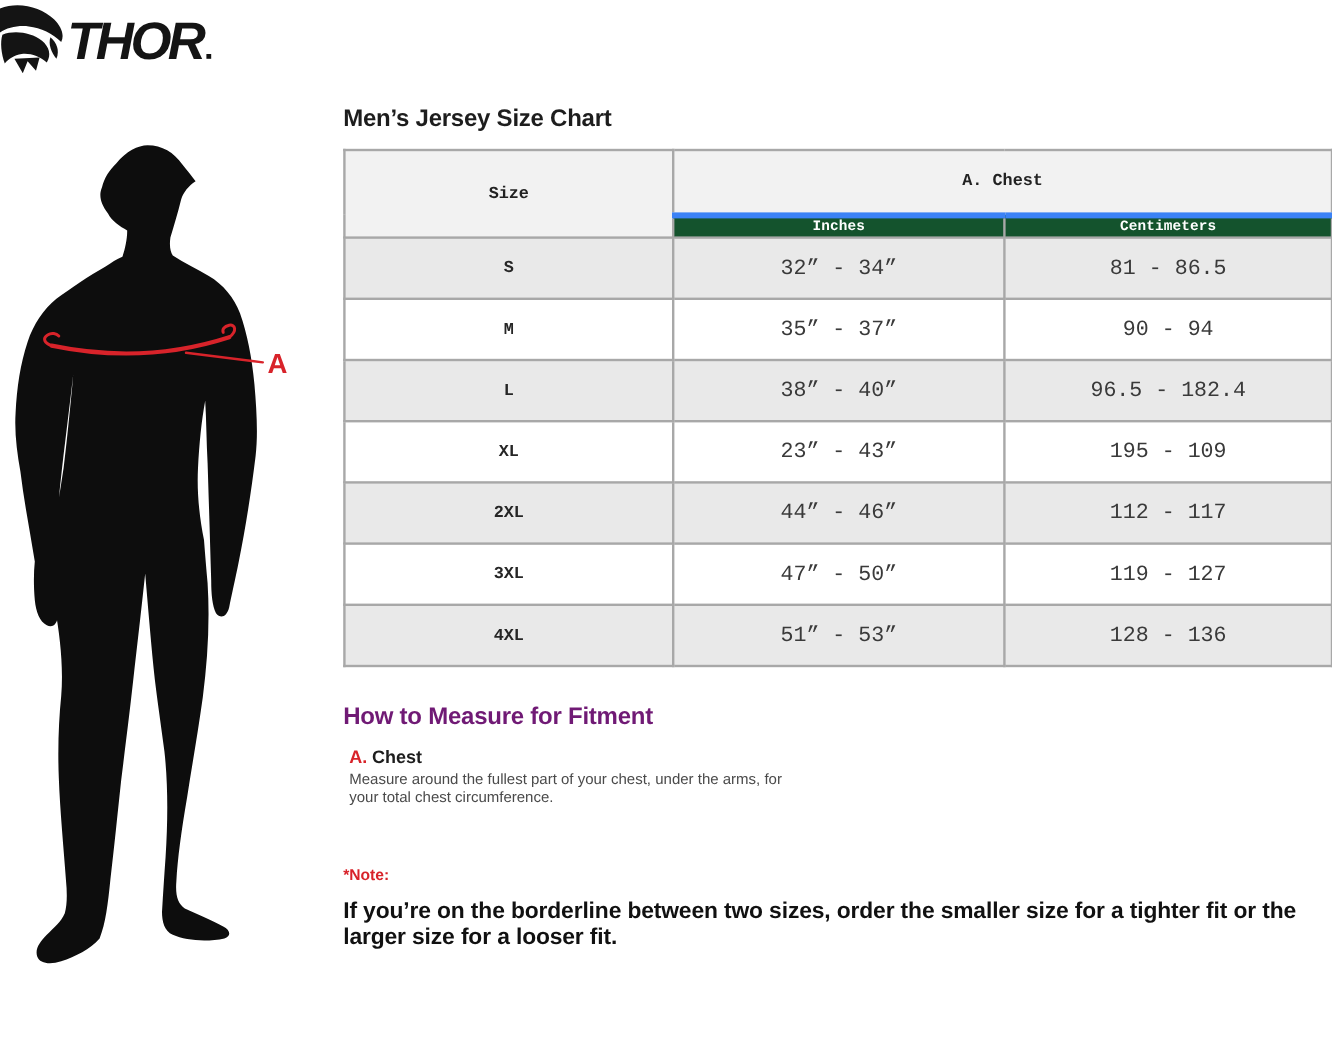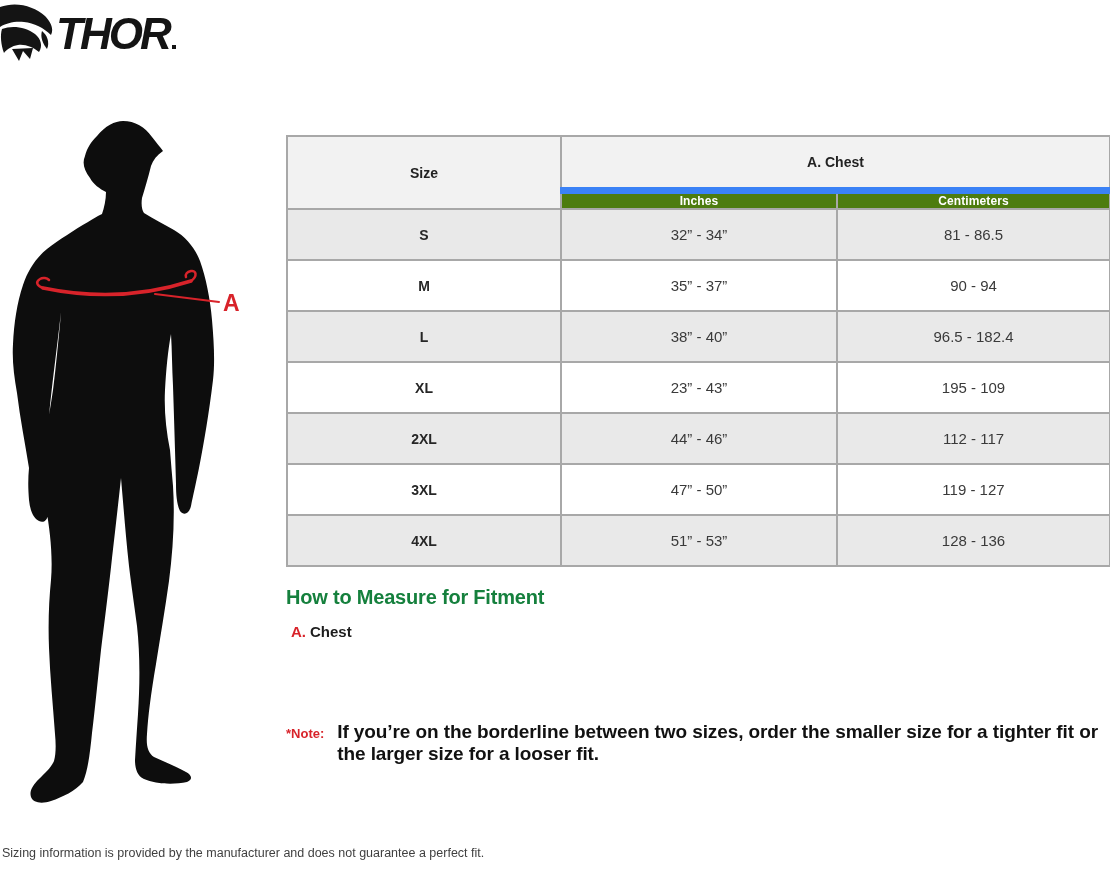--- a/index.html
+++ b/index.html
@@ -12,49 +12,49 @@
   
   .figure { position:absolute; left:5px; top:118px; width:235px; height:700px; }
 
   
   .content { position:absolute; left:286px; top:0; width:823px; height:874px; }
 
   .page-title { position:absolute; top:88px; left:0; font-size:20px; font-weight:700;
                 color:#1d1d1d; letter-spacing:-0.2px; }
 
   
-  .size-table { position:absolute; top:135px; left:0; width:823px;
-                border-collapse:collapse; table-layout:fixed; }
+  .size-table { position:absolute; top:124px; left:0; width:823px;
+                border-collapse:collapse; table-layout:fixed;font-family:Liberation Mono, monospace; }
   .size-table th, .size-table td { border:2px solid #a8a8a8; text-align:center;
                 vertical-align:middle; padding:0; }
   .size-table col.c-size { width:274px; }
   .size-table col.c-in   { width:276px; }
   .size-table col.c-cm   { width:273px; }
   tr.head-main th { height:54px; background:#f2f2f2; font-size:14px; font-weight:700; color:#222; }
   th.size-head { background:#f2f2f2; font-size:14px; font-weight:700; color:#222; }
-  tr.units th { height:19px; background:#4d7c0f; color:#fff; font-size:12px; font-weight:700;
-                border-top:7px solid #3b82f6; border-bottom:2px solid #a8a8a8;
+  tr.units th { height:19px; background:#14532d; color:#fff; font-size:12px; font-weight:700;
+                border-top:5px solid #3b82f6; border-bottom:2px solid #a8a8a8;
                 letter-spacing:0.1px; }
   .size-table td { height:51px; background:#ffffff; }
   .size-table tr.alt td { background:#e9e9e9; }
   td.size-cell { font-size:14px; font-weight:700; color:#262626; }
-  td.val-cell  { font-size:15px; font-weight:400; color:#3a3a3a; }
+  td.val-cell  { font-size:18px; font-weight:400; color:#3a3a3a; }
 
   
   .howto-title { position:absolute; top:586px; left:0; font-size:20px; font-weight:700;
-                 color:#15803d; letter-spacing:-0.2px; }
+                 color:#701a75; letter-spacing:-0.2px; }
   .measure-item { position:absolute; top:623px; left:5px; font-size:15px; font-weight:700;
                   color:#1d1d1d; }
   .measure-key { color:#d8232a; margin-right:4px; }
   .measure-desc { position:absolute; top:642px; left:5px; width:380px; font-size:12.5px;
                   line-height:15px; color:#4a4a4a; }
 
   
   .note { position:absolute; top:721px; left:0; font-size:13px; font-weight:700;
-          display:flex; gap:13px; align-items:baseline; }
+          display:flex; gap:13px; align-items:baseline;flex-direction:column; }
   .note-prefix { color:#d8232a; }
   .note-text { color:#111; font-size:19px; letter-spacing:-0.1px; }
 
   
   .footer { position:absolute; left:2px; top:846px; font-size:12.5px; line-height:14px;
             color:#3f3f3f; }
 </style>
 </head>
 <body>
 
@@ -140,20 +140,21 @@
     <path d="M38,170 Q115,186 186,163" stroke-width="3.5"></path>
     <path d="M38,170 c-6,-2 -8,-6 -3,-9 c3,-2 7,-1 9,1" stroke-width="2.5"></path>
     <path d="M186,163 c7,-5 5,-11 0,-10 c-4,1 -6,3 -5,6" stroke-width="2.5"></path>
     <path d="M150,176 L214,184" stroke-width="2"></path>
   </g>
   <text x="218" y="193" font-family="Liberation Sans, sans-serif" font-size="23" font-weight="bold" fill="#d8232a">A</text>
 </svg>
 
 <div class="content">
 
+  <div class="page-title">Men’s Jersey Size Chart</div>
 
   <table class="size-table">
     <colgroup>
         <col class="c-size">
         <col class="c-in">
         <col class="c-cm">
       </colgroup>
     <tbody>
         <tr class="head-main">
       <th class="size-head" rowspan="2">Size</th>
@@ -199,23 +200,23 @@
       <td class="val-cell">128 - 136</td>
     </tr>
   </tbody>
     </table>
 
   <div class="howto-title">How to Measure for Fitment</div>
 
   <div class="measure-item">
     <span class="measure-key">A.</span><span>Chest</span>
   </div>
+  <div class="measure-desc">Measure around the fullest part of your chest, under the arms, for your total chest circumference.</div>
 
   <div class="note">
     <span class="note-prefix">*Note:</span>
     <span class="note-text">If you’re on the borderline between two sizes, order the smaller size for a tighter fit or the larger size for a looser fit.</span>
   </div>
 
 </div>
 
 <div class="footer">
-  <div>Sizing information is provided by the manufacturer and does not guarantee a perfect fit.</div>
 </div>
 
 </body></html>

